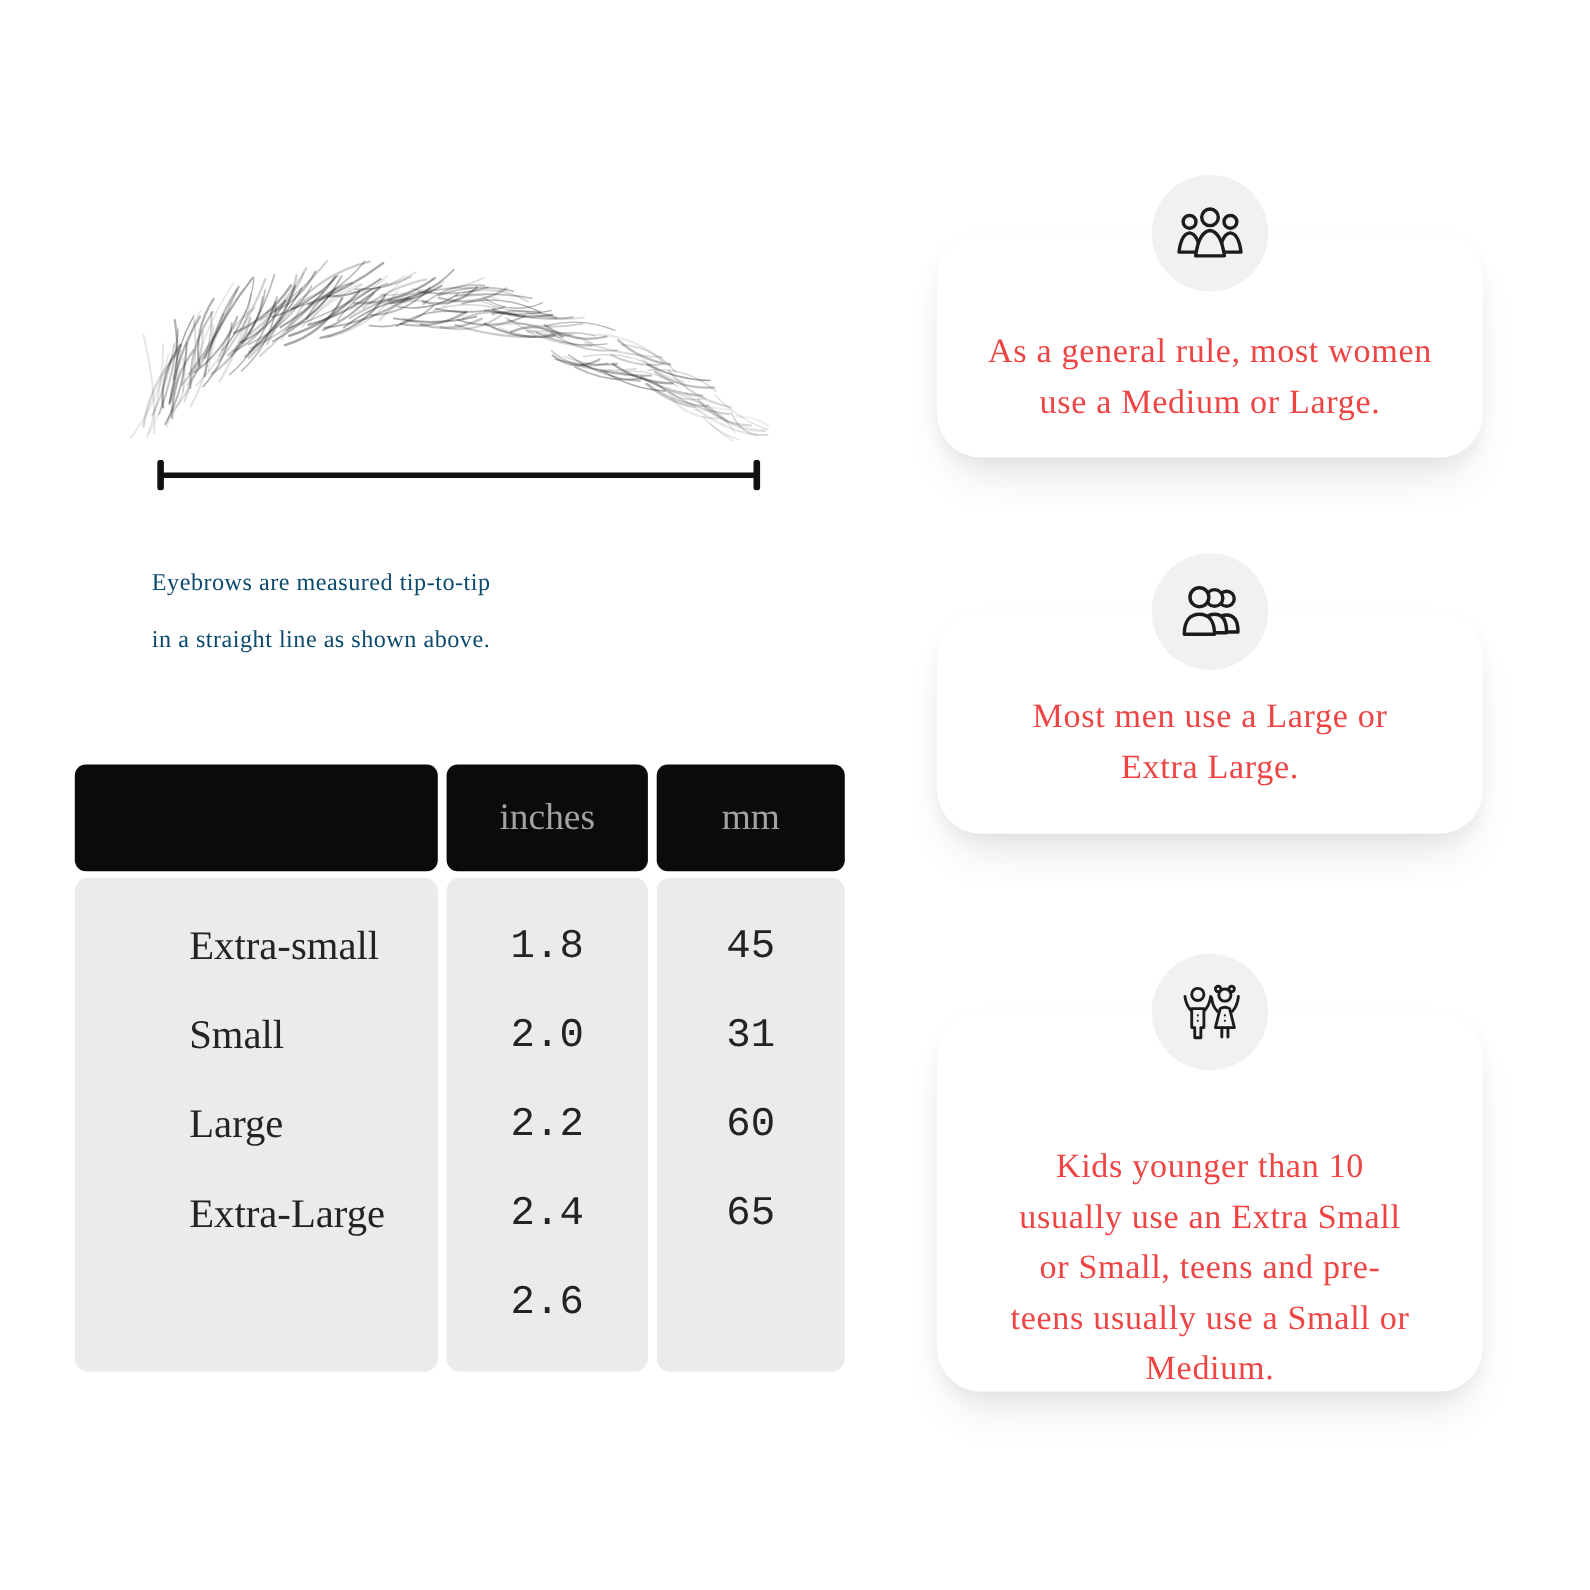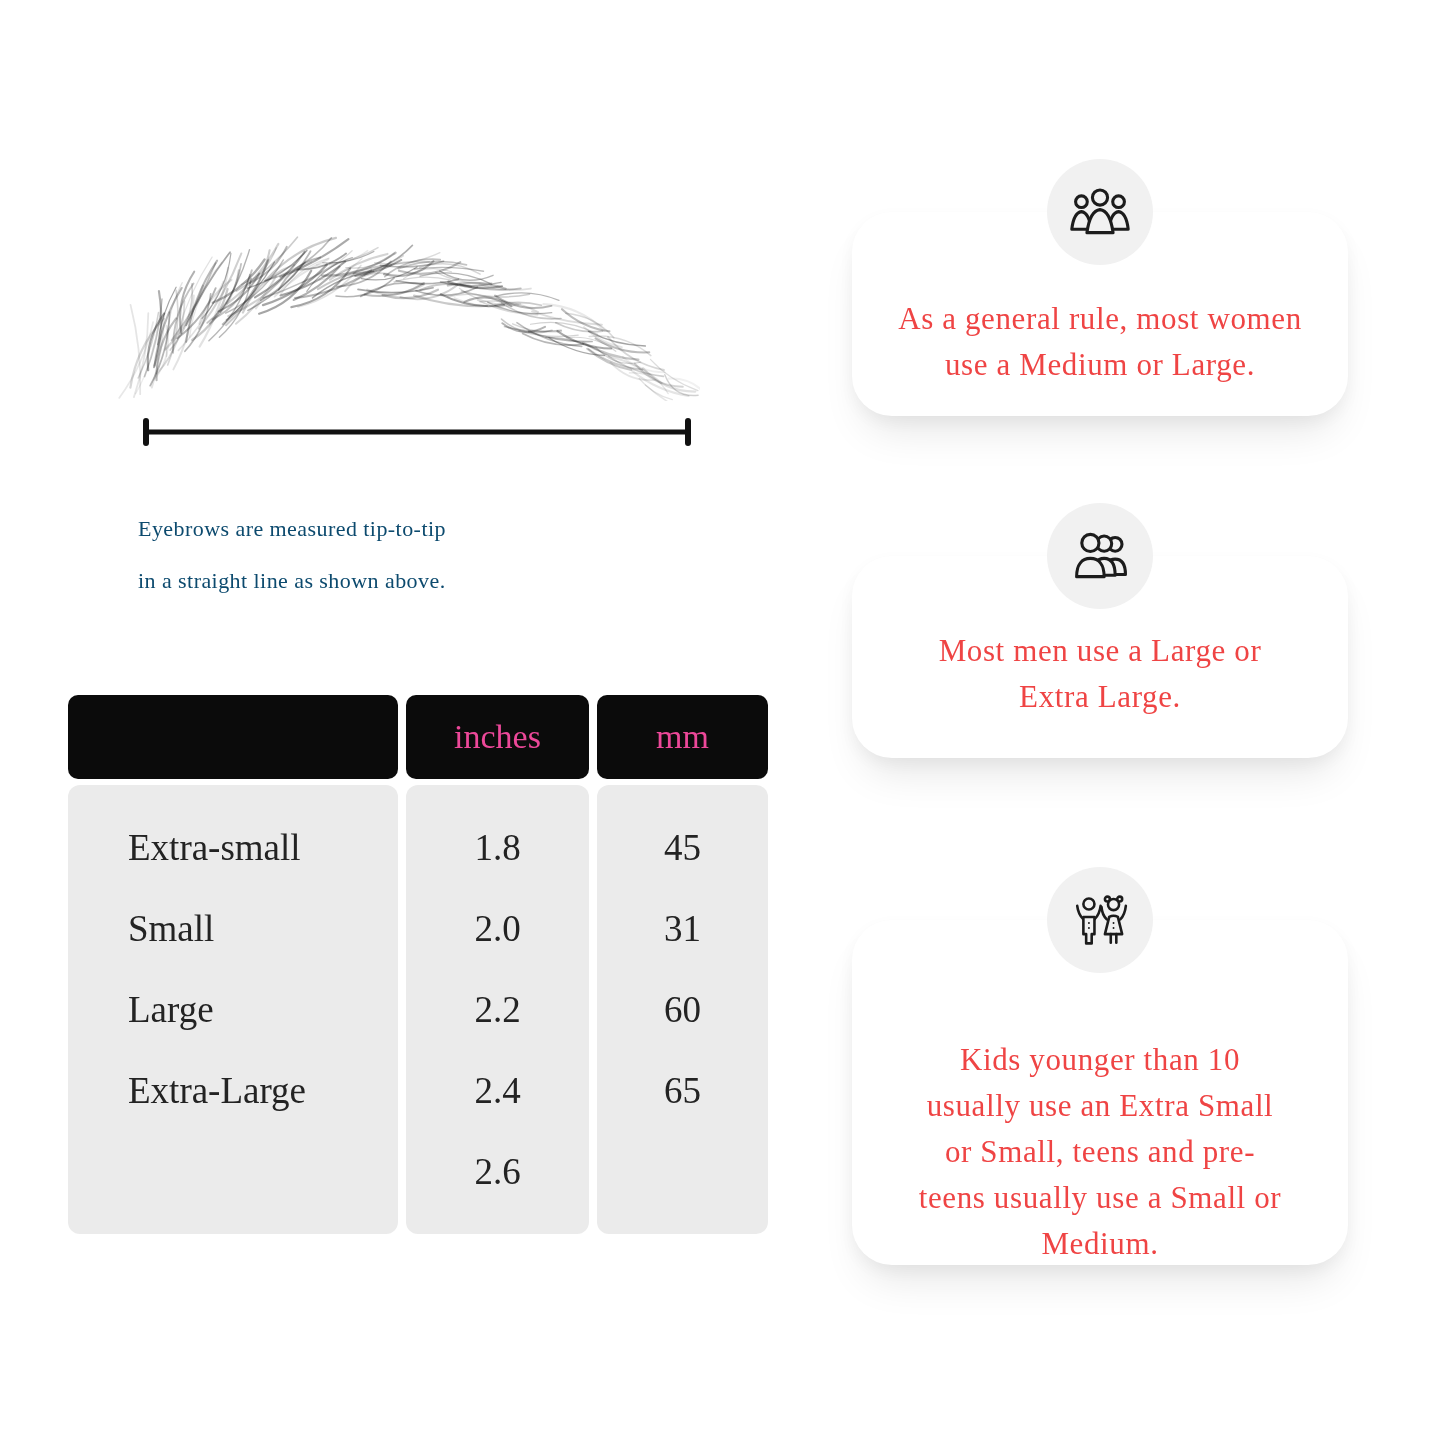--- a/index.html
+++ b/index.html
@@ -16,29 +16,29 @@
   .measure-svg { position:absolute; left:142px; top:418px; width:550px; height:28px; }
   .caption {
     position:absolute; left:138px; top:503px;
     font-size:22px; line-height:52px; letter-spacing:0.02em; color:#0c4a6e;
   }
 
   
   .size-table { position:absolute; left:68px; top:695px; width:700px; }
   .thead, .tbody { display:grid; grid-template-columns:330px 183px 171px; column-gap:8px; }
   .th {
-    height:84px; background:#0b0b0b; border-radius:10px;
-    color:#ec4899; font-size:34px;
+    height:97px; background:#0b0b0b; border-radius:10px;
+    color:#a3a3a3; font-size:34px;
     display:flex; align-items:center; justify-content:center;
   }
   .tbody { margin-top:6px; }
   .tcol { background:#ebebeb; border-radius:12px; padding:22px 0; }
   .cell { height:81px; display:flex; align-items:center; font-size:37px; color:#232323; }
-  .cell.label { padding-left:60px; justify-content:flex-start; }
-  .cell.num { justify-content:center; }
+  .cell.label { padding-left:60px; justify-content:flex-start;margin-left:44px; }
+  .cell.num { justify-content:center;font-family:Liberation Mono, monospace; }
 
   
   .card {
     position:absolute; left:852px; width:496px; background:#ffffff;
     border-radius:40px;
     box-shadow:0 26px 42px -12px rgba(0,0,0,0.10), 0 6px 16px rgba(0,0,0,0.045);
   }
   .card-1 { top:212px; height:204px; }
   .card-2 { top:556px; height:202px; }
   .card-3 { top:920px; height:345px; }

